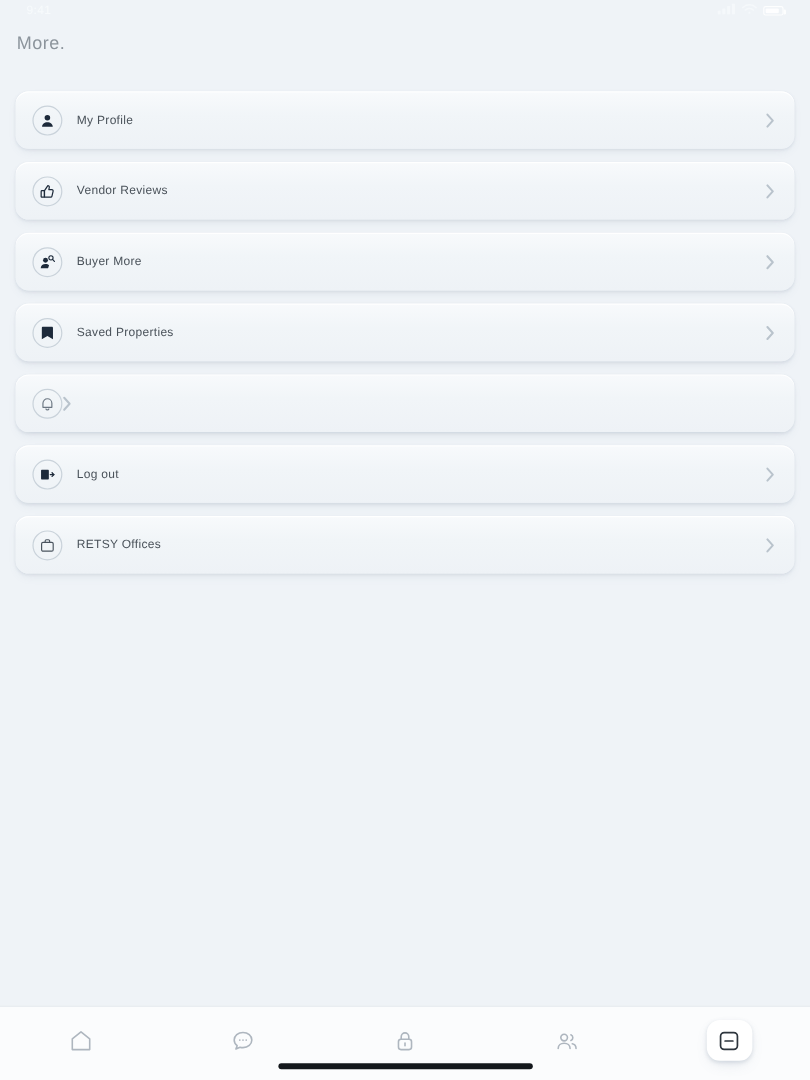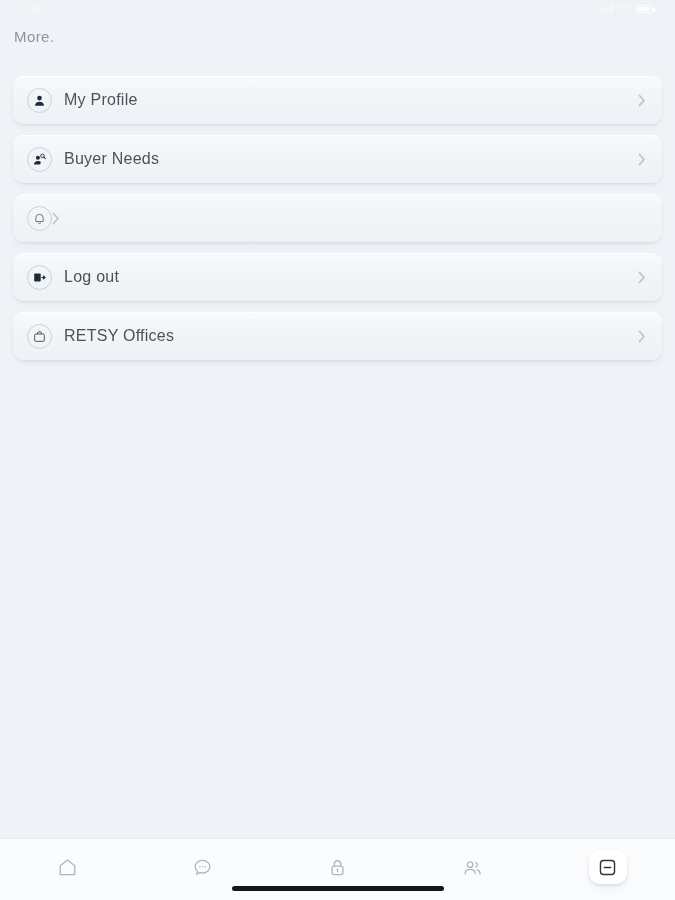--- a/index.html
+++ b/index.html
@@ -95,21 +95,21 @@
     border: 1.1px solid #c9d2da;
     display: flex;
     align-items: center;
     justify-content: center;
     background: transparent;
   }
   .row-icon svg { display: block; }
 
   .row-label {
     margin-left: 12px;
-    font-size: 16px;
+    font-size: 10px;
     color: #4a525a;
     letter-spacing: .25px;
     flex: 1 1 auto;
     white-space: nowrap;
   }
 
   .row-chevron {
     flex: 0 0 auto;
     color: #b9c3cc;
     display: flex;
@@ -209,39 +209,66 @@
       </svg>
     </span>
     <span class="row-label">My Profile</span>
     <span class="row-chevron">
       <svg width="8" height="13" viewBox="0 0 8 13" fill="none" stroke="currentColor" stroke-width="1.7" stroke-linecap="round" stroke-linejoin="round">
           <path d="M1.5 1.5L6 6.5 1.5 11.5"></path>
         </svg>
     </span>
   </div>
 
+  <div class="menu-row">
+    <span class="row-icon">
+      <svg width="13" height="13" viewBox="0 0 14 14" fill="none" stroke="#1d2a3a" stroke-width="1.1" stroke-linejoin="round">
+        <path d="M4.4 12.2V6.3l3-4.4c.9 0 1.4.7 1.3 1.6l-.4 2h2.7c.8 0 1.3.7 1.1 1.5l-1 4.2c-.1.6-.6 1-1.2 1z"></path>
+        <rect x="1.4" y="6.3" width="2.9" height="5.9" rx=".7"></rect>
+      </svg>
+    </span>
+    <span class="row-label">Vendor Reviews</span>
+    <span class="row-chevron">
+      <svg width="8" height="13" viewBox="0 0 8 13" fill="none" stroke="currentColor" stroke-width="1.7" stroke-linecap="round" stroke-linejoin="round">
+          <path d="M1.5 1.5L6 6.5 1.5 11.5"></path>
+        </svg>
+    </span>
+  </div>
 
   <div class="menu-row">
     <span class="row-icon">
       <svg width="13" height="13" viewBox="0 0 14 14" fill="#1d2a3a">
         <circle cx="5.3" cy="5.2" r="2.2"></circle>
         <path d="M1 12.4c0-2.4 1.9-3.8 4.3-3.8 1.3 0 2.5.4 3.2 1.2l-.9 2.6z"></path>
         <circle cx="10.2" cy="3.1" r="1.9" fill="none" stroke="#1d2a3a" stroke-width="1"></circle>
         <path d="M11.6 4.5L13.3 6.2" stroke="#1d2a3a" stroke-width="1.1" stroke-linecap="round"></path>
       </svg>
     </span>
-    <span class="row-label">Buyer Needs</span>
-    <span class="row-chevron">
-      <svg width="8" height="13" viewBox="0 0 8 13" fill="none" stroke="currentColor" stroke-width="1.7" stroke-linecap="round" stroke-linejoin="round">
-          <path d="M1.5 1.5L6 6.5 1.5 11.5"></path>
-        </svg>
-    </span>
-  </div>
-
-
+    <span class="row-label">Buyer More</span>
+    <span class="row-chevron">
+      <svg width="8" height="13" viewBox="0 0 8 13" fill="none" stroke="currentColor" stroke-width="1.7" stroke-linecap="round" stroke-linejoin="round">
+          <path d="M1.5 1.5L6 6.5 1.5 11.5"></path>
+        </svg>
+    </span>
+  </div>
+
+
+  <div class="menu-row">
+    <span class="row-icon">
+      <svg width="13" height="13" viewBox="0 0 14 14" fill="#1d2a3a">
+        <path d="M3 1.4h8c.6 0 1 .4 1 1v10.2L7 9.7l-5 2.9V2.4c0-.6.4-1 1-1z"></path>
+      </svg>
+    </span>
+    <span class="row-label">Saved Properties</span>
+    <span class="row-chevron">
+      <svg width="8" height="13" viewBox="0 0 8 13" fill="none" stroke="currentColor" stroke-width="1.7" stroke-linecap="round" stroke-linejoin="round">
+          <path d="M1.5 1.5L6 6.5 1.5 11.5"></path>
+        </svg>
+    </span>
+  </div>
 
   <div class="menu-row">
     <span class="row-icon">
       <svg width="13" height="13" viewBox="0 0 14 14" fill="none" stroke="#6b7682" stroke-width="1.05" stroke-linejoin="round">
         <path d="M3 10.2V6.5a4 4 0 0 1 8 0v3.7z"></path>
         <path d="M5.7 11.6a1.4 1.4 0 0 0 2.6 0" stroke-linecap="round"></path>
       </svg>
     </span>
     <span class="row-chevron">
       <svg width="8" height="13" viewBox="0 0 8 13" fill="none" stroke="currentColor" stroke-width="1.7" stroke-linecap="round" stroke-linejoin="round">

